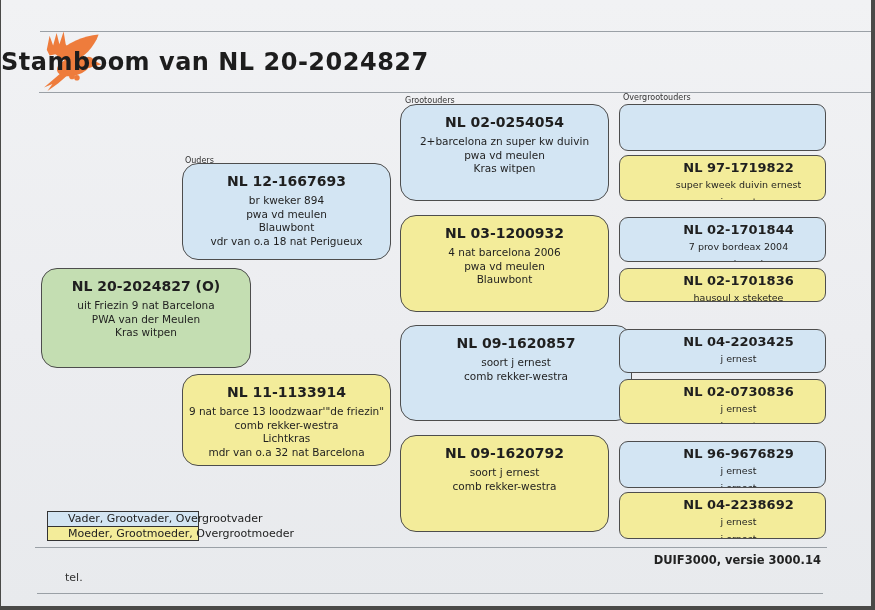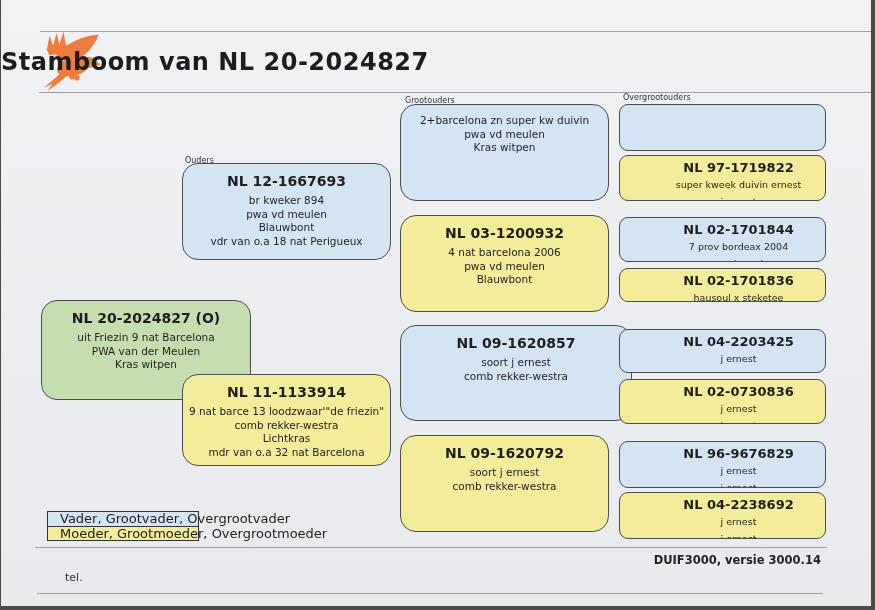--- a/index.html
+++ b/index.html
@@ -29,21 +29,21 @@
   .lbl-over   { left:622px; top:93px; }
 
   .box {
     position:absolute; border:1px solid #4d4d4d; text-align:center;
     color:#1f1f1f; overflow:hidden;
   }
   .box.big   { border-radius:16px; padding-top:9px; }
   .box.small { border-radius:9px;  padding-top:4px;padding-left:32px; }
   .box.blue   { background:#d3e5f3; }
   .box.yellow { background:#f3ec9a; }
-  .box.green  { background:#c4deb2;margin-top:32px; }
+  .box.green  { background:#c4deb2; }
 
   .box.big .ring   { font-size:14px; font-weight:bold; margin-bottom:5px; }
   .box.big .lines  { font-size:10.5px; line-height:13.5px; white-space:pre-line; }
   .box.small .ring { font-size:13px; font-weight:bold; margin-bottom:1px; }
   .box.small .lines{ font-size:9.5px; line-height:17px; white-space:pre-line; }
 
   
   .box-subject { left:40px;  top:268px; width:210px; height:100px; }
   .box-father  { left:181px; top:163px; width:209px; height:97px; }
   .box-mother  { left:181px; top:374px; width:209px; height:92px; }
@@ -59,21 +59,21 @@
   .box-ggp4 { left:618px; top:268px; width:207px; height:34px; }
   .box-ggp5 { left:618px; top:329px; width:207px; height:44px; }
   .box-ggp6 { left:618px; top:379px; width:207px; height:45px; }
   .box-ggp7 { left:618px; top:441px; width:207px; height:47px; }
   .box-ggp8 { left:618px; top:492px; width:207px; height:47px; }
 
   .legend {
     position:absolute; left:46px; top:511px; width:152px;
     border:1px solid #333;
   }
-  .legend-row { font-size:13px; line-height:13px; height:14px; padding-left:12px;
+  .legend-row { font-size:11px; line-height:13px; height:14px; padding-left:20px;
     color:#222; white-space:nowrap; }
   .legend-row + .legend-row { border-top:1px solid #333; }
 
   .footer-version {
     position:absolute; right:50px; top:553px;
     font-size:11.5px; font-weight:bold; color:#222;
   }
   .footer-tel { position:absolute; left:64px; top:571px; font-size:11px; color:#333; }
 </style>
 </head>
@@ -119,20 +119,21 @@
   </div>
   <div class="box big yellow box-mother">
     <div class="ring">NL 11-1133914</div>
     <div class="lines">9 nat barce 13 loodzwaar'"de friezin"
 comb rekker-westra
 Lichtkras
 mdr van o.a 32 nat Barcelona</div>
   </div>
 
   <div class="box big blue box-gp1">
+    <div class="ring">NL 02-0254054</div>
     <div class="lines">2+barcelona zn super kw duivin
 pwa vd meulen
 Kras witpen</div>
   </div>
   <div class="box big yellow box-gp2">
     <div class="ring">NL 03-1200932</div>
     <div class="lines">4 nat barcelona 2006
 pwa vd meulen
 Blauwbont</div>
   </div>

